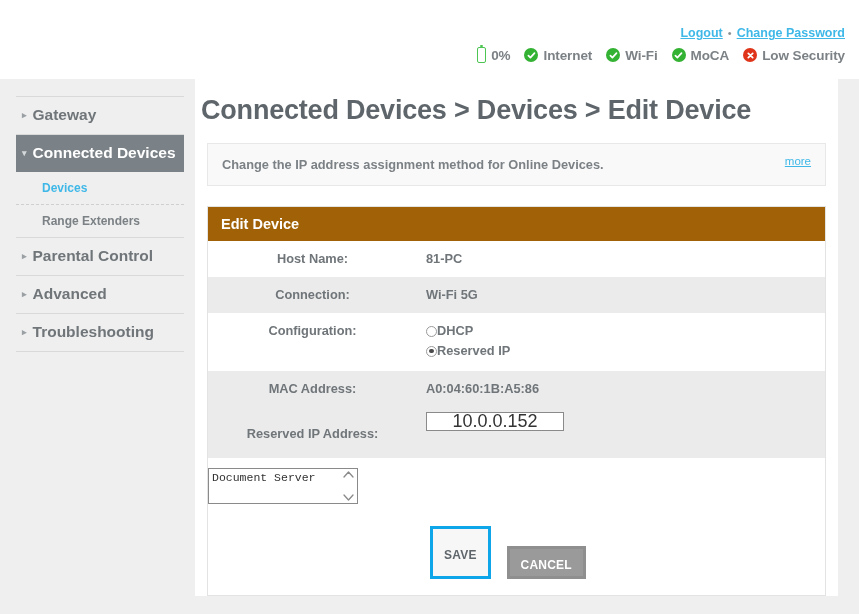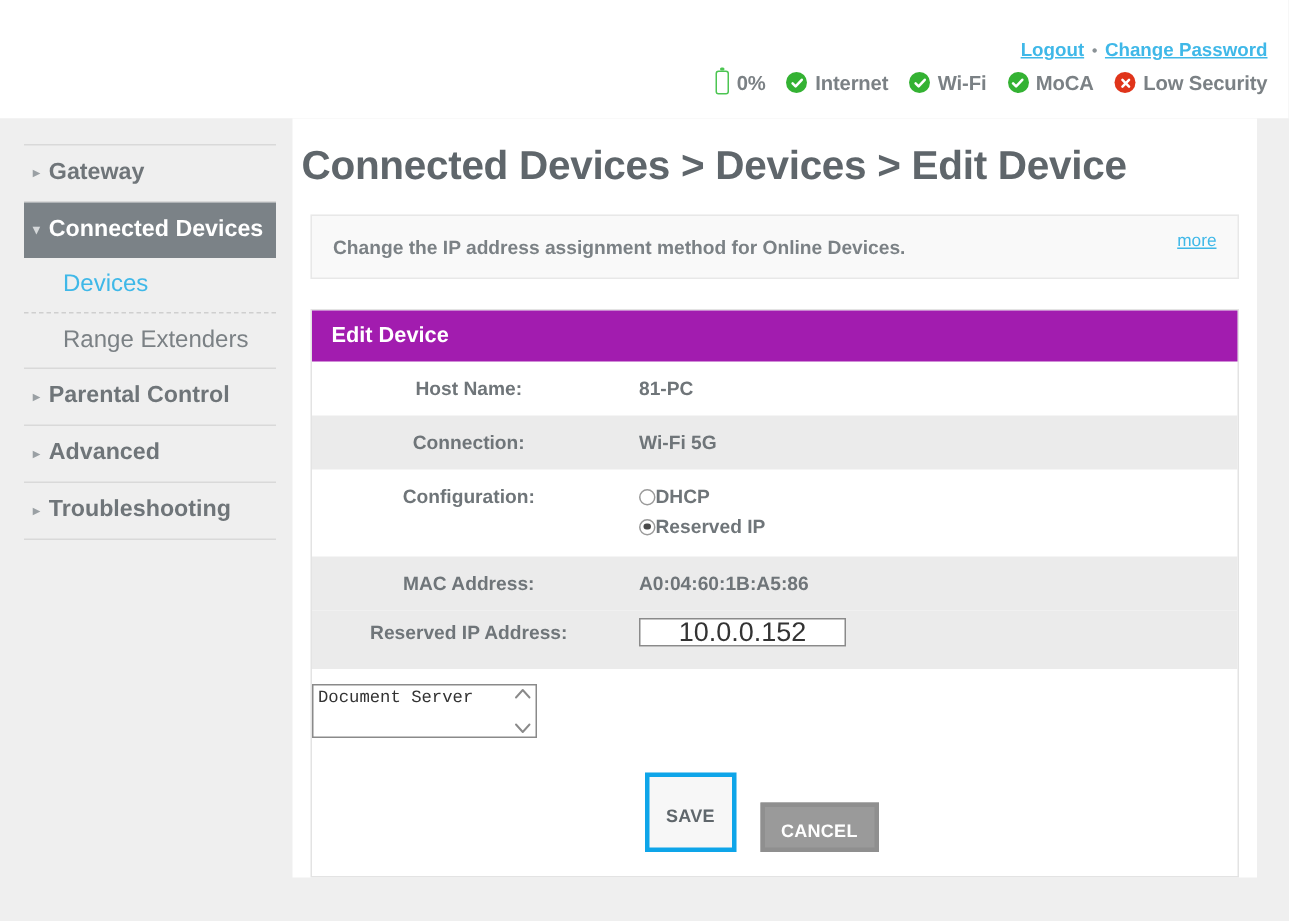--- a/index.html
+++ b/index.html
@@ -83,21 +83,21 @@
   .navitem .arrow {
     color: #9aa0a4; font-size: 9px; line-height: 19px; flex: none;
   }
   .navitem.active {
     background: #7b8287; color: #ffffff;
     border-bottom: none;
   }
   .navitem.active .arrow { color: #d5d8da; }
   .subitem {
     padding: 9px 8px 9px 26px;
-    font-size: 16px; font-weight: normal; color: #7b8185;
+    font-size: 12px; font-weight: bold; color: #7b8185;
     cursor: pointer;
   }
   .subitem.selected { color: #3fb8e8; }
   .sub-dash { height: 0; border-top: 1px dashed #cfcfcf; }
   .sub-solid { height: 0; border-top: 1px solid #d9d9d9; }
 
   
   .content {
     position: absolute; left: 195px; top: 0;
     width: 643px; min-height: 472px;
@@ -126,21 +126,21 @@
     font-size: 11.5px; color: #3fb8e8; text-decoration: underline;
     cursor: pointer;
   }
 
   .panel {
     margin: 20px 12px 0 12px;
     border: 1px solid #e3e3e3;
     background: #fff;
   }
   .panel-head {
-    background: #a21caf;
+    background: #a16207;
     height: 34px;
     display: flex; align-items: center;
     padding-left: 13px;
     font-size: 14.5px; font-weight: bold; color: #ffffff;
   }
 
   .frow {
     display: flex; align-items: flex-start;
     min-height: 36px;
     padding: 9px 0;
@@ -354,21 +354,21 @@
           </label>
         </div>
       </div>
 
       <div class="frow shade">
         <div class="flabel">MAC Address:</div>
         <div class="fvalue">A0:04:60:1B:A5:86</div>
       </div>
 
       <div class="frow shade" style="padding-top:4px;padding-bottom:13px;">
-        <div class="flabel" style="line-height:22px;">Reserved IP Address:</div>
+        <div class="flabel" style="line-height:22px;margin-top:12px;">Reserved IP Address:</div>
         <div style="padding-top:2px;">
           <input class="tinput" type="text" value="10.0.0.152" style="">
         </div>
       </div>
 
       <div class="frow" style="padding-top:12px;padding-bottom:6px;">
         <div class="ta-wrap">
           <textarea class="tarea" style="">Document Server</textarea>
           <div class="scrollarrows">
             <svg width="13" height="9" viewBox="0 0 13 9">

